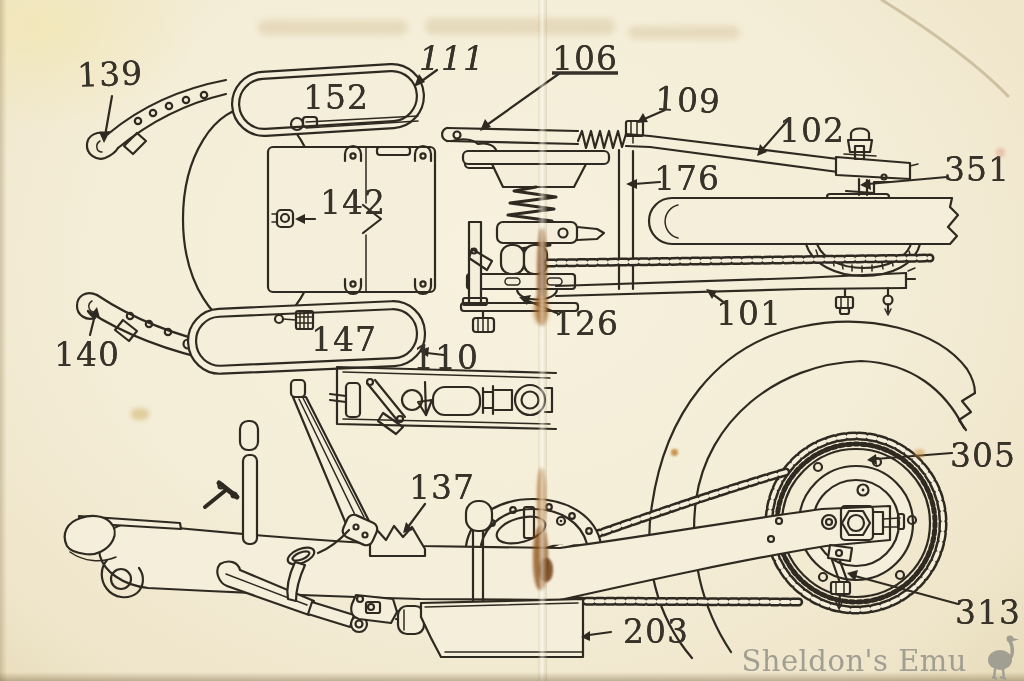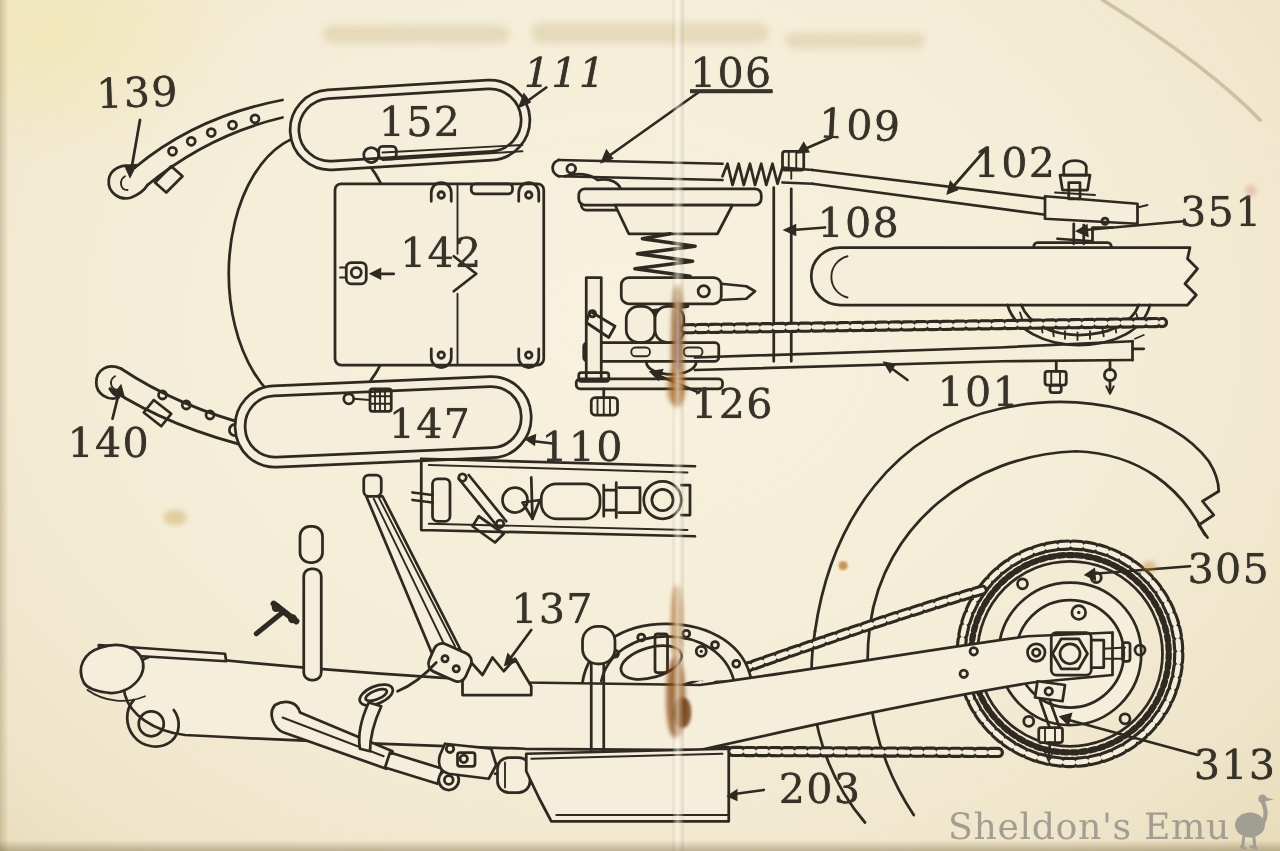--- a/index.html
+++ b/index.html
@@ -24,21 +24,21 @@
   .ghost{position:absolute;background:#d2bf94;opacity:.42;filter:blur(3px);border-radius:8px;}
   .stain{position:absolute;border-radius:45%;}
   .fold{position:absolute;left:538px;top:0;width:9px;height:681px;
         background:linear-gradient(90deg,rgba(150,128,80,.14),rgba(255,255,248,.5) 45%,rgba(150,128,80,.20));}
   .edgeL{position:absolute;left:0;top:0;width:7px;height:681px;
         background:linear-gradient(90deg,rgba(130,110,65,.30),rgba(130,110,65,0));}
   .edgeB{position:absolute;left:0;bottom:0;width:1024px;height:9px;
         background:linear-gradient(0deg,rgba(105,85,45,.38),rgba(105,85,45,0));}
   .cornerTL{position:absolute;left:0;top:0;width:200px;height:130px;
         background:radial-gradient(ellipse at 20% 20%,rgba(242,230,165,.5),rgba(242,230,165,0) 70%);}
-  .watermark{position:absolute;right:3px;bottom:1px;display:flex;align-items:flex-end;gap:1px;
+  .watermark{position:absolute;right:3px;bottom:1px;display:flex;align-items:flex-end;gap:18px;
         color:#a19e92;}
   .watermark .wtext{font-size:29px;letter-spacing:.5px;line-height:1;padding-bottom:4px;}
 </style>
 </head>
 <body>
 
 <div class="page">
 
   <div class="cornerTL"></div>
 
@@ -333,25 +333,25 @@
   </svg>
 
   <div class="plabel" style="left:110px;top:74px;transform:translate(-50%,-50%) rotate(-2deg);">139</div>
   <div class="plabel" style="left:452px;top:58px;font-style:italic;">111</div>
   <div class="plabel" style="left:336px;top:97px;text-align:right;">152</div>
   <div class="plabel" style="left:585px;top:58px;text-decoration:underline;">106</div>
   <div class="plabel" style="left:688px;top:100px;transform:translate(-50%,-50%) rotate(3deg);">109</div>
   <div class="plabel" style="left:812px;top:106px;margin-top:24px;">102</div>
   <div class="plabel" style="left:977px;top:169px;">351</div>
   <div class="plabel" style="left:337px;top:202px;margin-left:16px;">142</div>
-  <div class="plabel" style="left:687px;top:178px;">108</div>
-  <div class="plabel" style="left:749px;top:313px;margin-left:34px;">101</div>
+  <div class="plabel" style="left:687px;top:178px;">176</div>
+  <div class="plabel" style="left:749px;top:313px;">101</div>
   <div class="plabel" style="left:586px;top:323px;">126</div>
   <div class="plabel" style="left:344px;top:339px;">147</div>
-  <div class="plabel" style="left:466px;top:357px;">110</div>
+  <div class="plabel" style="left:446px;top:357px;">110</div>
   <div class="plabel" style="left:87px;top:354px;">140</div>
   <div class="plabel" style="left:442px;top:487px;">137</div>
   <div class="plabel" style="left:983px;top:455px;">305</div>
   <div class="plabel" style="left:988px;top:612px;">313</div>
   <div class="plabel" style="left:642px;top:631px;margin-left:14px;">203</div>
 
 
   <div class="stain" style="left:537px;top:228px;width:10px;height:98px;background:#8a4a12;opacity:.75;filter:blur(1.6px);"></div>
   <div class="stain" style="left:540px;top:240px;width:5px;height:58px;background:#5f3008;opacity:.8;filter:blur(.8px);"></div>
   <div class="stain" style="left:534px;top:296px;width:14px;height:28px;background:#a96a28;opacity:.7;filter:blur(2px);"></div>

